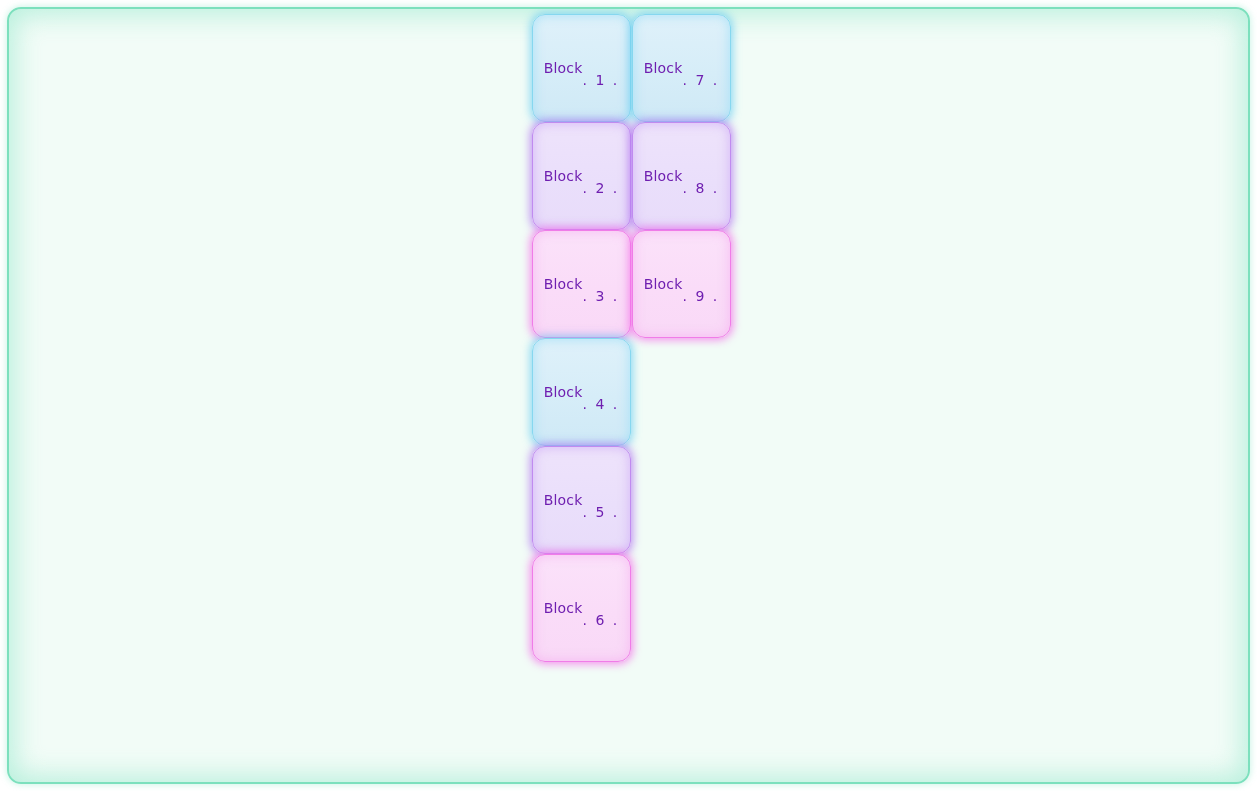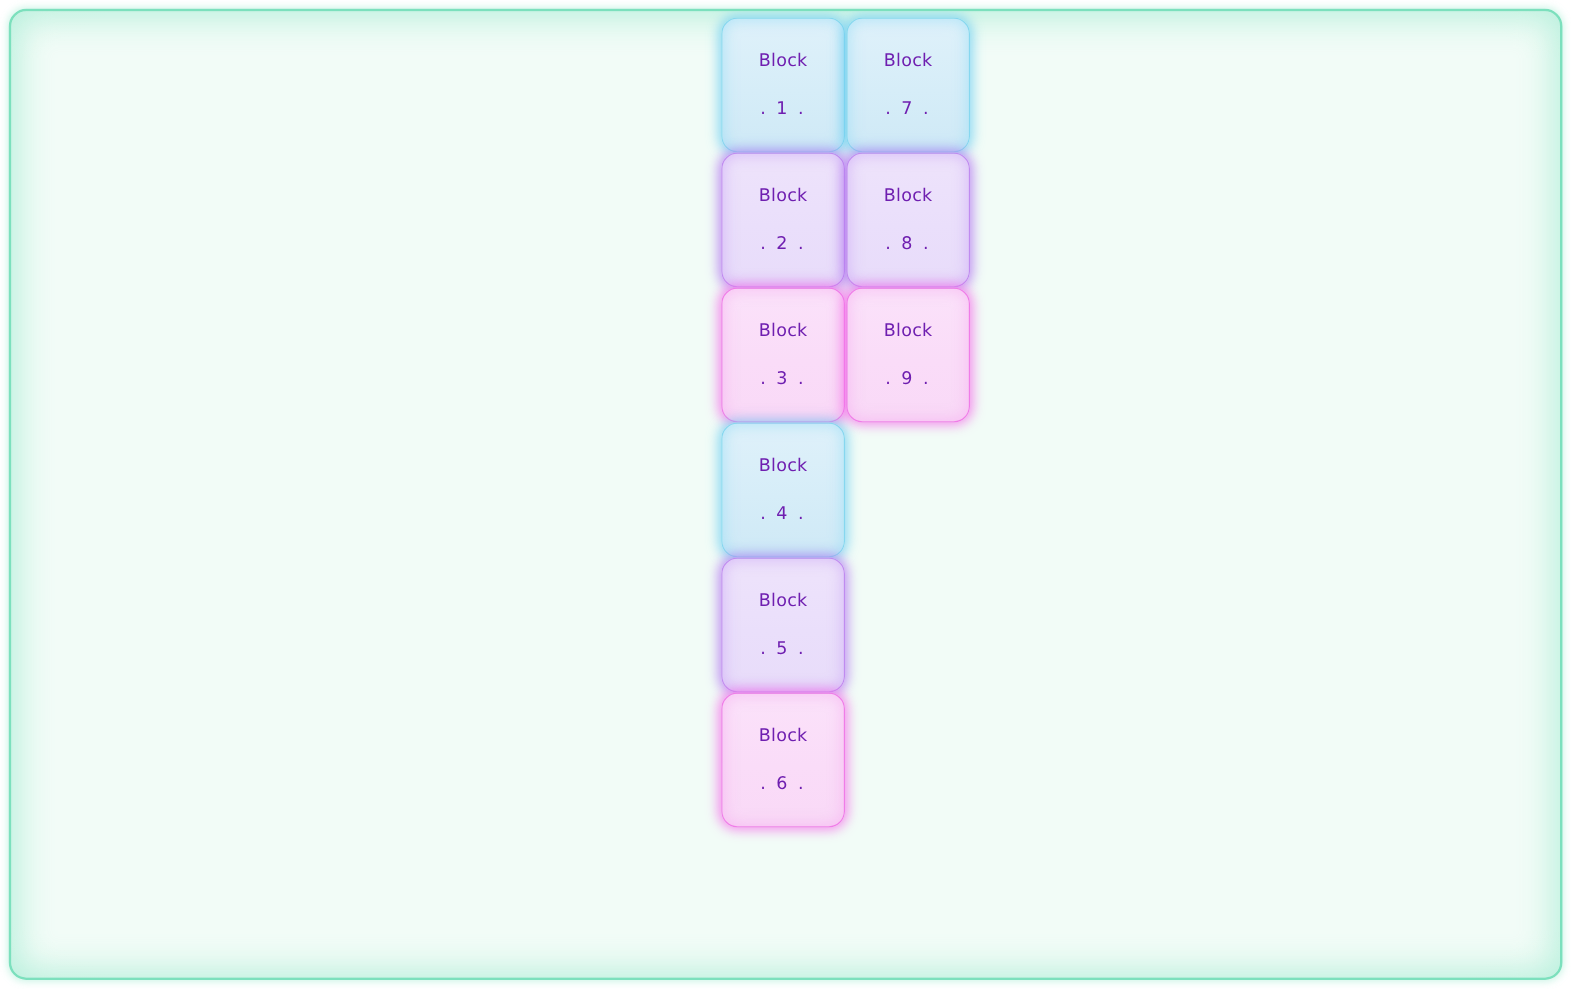--- a/index.html
+++ b/index.html
@@ -46,30 +46,29 @@
     gap: 0px;
   }
 
   .block {
     position: relative;
     box-sizing: border-box;
     width: 99px;
     height: 108px;
     border-radius: 13px;
     display: flex;
-    flex-direction: column;
+    flex-direction: row;
     align-items: center;
     justify-content: center;
     text-align: center;
     color: #6f1fb0;
     font-size: 14px;
     line-height: 1;
     letter-spacing: 0.2px;
     user-select: none;
-    margin-left: 45px;
   }
 
   .block .line1 {
     display: block;
   }
   .block .line2 {
     display: block;
     margin-top: 24px;
     letter-spacing: 2px;
   }

